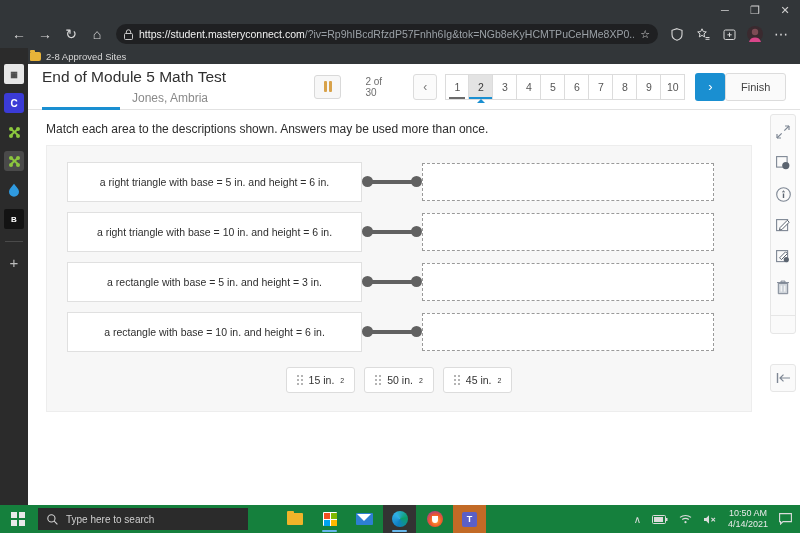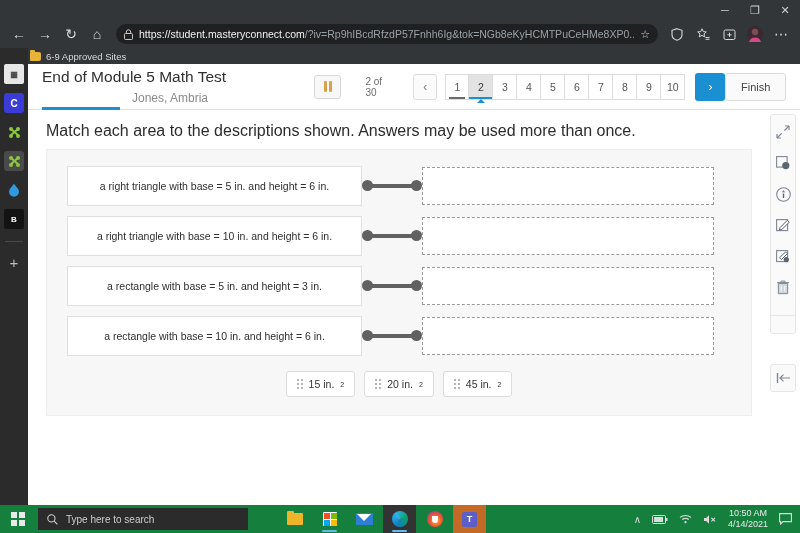--- a/index.html
+++ b/index.html
@@ -156,21 +156,21 @@
     color: #fff; font-size: 13px; margin-left: 10px;
   }
   .finish-btn {
     margin-left: auto; width: 62px; height: 28px; border: 1px solid #dcdcdc;
     border-radius: 3px; background: #fafafa; display: flex; align-items: center;
     justify-content: center; font-size: 11px; color: #444;
   }
 
   
   .qbody { position: relative; padding: 12px 0 0 18px; }
-  .prompt { font-size: 16px; color: #2c2c2c; margin-bottom: 9px; }
+  .prompt { font-size: 12px; color: #2c2c2c; margin-bottom: 9px; }
 
   .qcard {
     width: 706px; background: #f7f7f7; border: 1px solid #ededed;
     padding: 13px 0 18px 0; position: relative;
   }
   .match-row {
     display: flex; align-items: center; height: 46px; margin-bottom: 4px;
     padding-left: 20px;
   }
   .left-item {
@@ -349,21 +349,21 @@
           <circle cx="8" cy="6" r="3.2" fill="#7d4c55"></circle>
           <path d="M2 16c.8-3.3 3-4.6 6-4.6s5.2 1.3 6 4.6z" fill="#d9468a"></path>
         </svg>
     </div>
     <div class="tb-icon">⋯</div>
   </div>
 
   <div class="bookmarks">
     <div class="bm-item">
       <span class="folder-ico"></span>
-      <span>6-9 Approved Sites</span>
+      <span>2-8 Approved Sites</span>
     </div>
   </div>
 
   <div class="leftrail">
     <div class="rail-item ri-win">▦</div>
     <div class="rail-item ri-c">C</div>
     <div class="rail-item">
       <span class="mc-logo">
           <i></i>
           <i></i>
@@ -492,21 +492,21 @@
           </div>
           <div class="token">
             <span class="grip">
                 <i></i>
                 <i></i>
                 <i></i>
                 <i></i>
                 <i></i>
                 <i></i>
               </span>
-            <span>20 in.</span>
+            <span>50 in.</span>
               <span class="sup">2</span>
           </div>
           <div class="token">
             <span class="grip">
                 <i></i>
                 <i></i>
                 <i></i>
                 <i></i>
                 <i></i>
                 <i></i>

